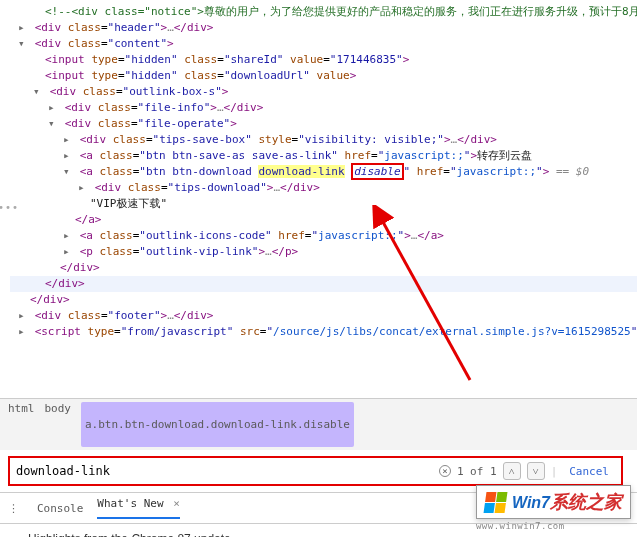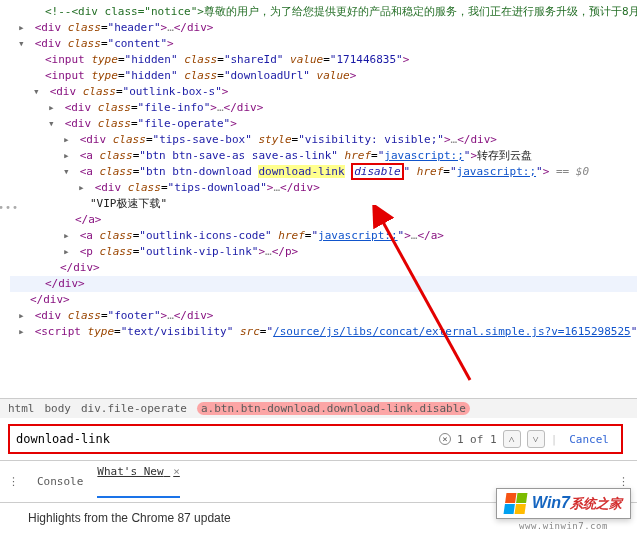--- a/index.html
+++ b/index.html
@@ -20,40 +20,40 @@
   position: relative;
 }
 .line { white-space: nowrap; position: relative; }
 .indent-0 { padding-left: 20px; }
 .indent-1 { padding-left: 35px; }
 .indent-2 { padding-left: 50px; }
 .indent-3 { padding-left: 65px; }
 .indent-4 { padding-left: 80px; }
 .arrow { color: #6e6e6e; display: inline-block; width: 10px; margin-left: -12px; }
 .tag { color: #881280; }
-.attr-name { color: #994500; font-style: italic; }
+.attr-name { color: #994500; }
 .attr-val { color: #1a1aa6; }
 .comment { color: #236e25; }
 .text-node { color: #222; }
 .ellipsis { color: #888; }
-.link { color: #1155cc; text-decoration: underline; }
+.link { color: #1155cc; }
 .highlight-y { background: #ffff8d; }
 .highlight-row { background: #eef3fd; }
 .eq0 { color: #888; font-style: italic; }
 .red-box { border: 2px solid #e30000; padding: 0 1px; font-style: italic; }
 .breadcrumb {
   border-top: 1px solid #ccc;
   background: #f3f3f3;
   padding: 3px 8px;
   font-size: 11px;
   color: #5a5a5a;
   display: flex;
   gap: 10px;
 }
-.breadcrumb .crumb.active { background: #fca5a5; padding: 0 4px; border-radius: 12px; }
+.breadcrumb .crumb.active { background: #c4b5fd; padding: 16px 4px; border-radius: 2px; }
 .search-bar-wrap { padding: 6px 8px; }
 .search-box { border: 2px solid #e30000; padding: 4px 6px; display: inline-flex; align-items: center; width: 615px; }
 .search-input {
   font-family: inherit;
   font-size: 12px;
   border: none;
   outline: none;
   flex: 1;
   color: #000;
 }
@@ -62,21 +62,21 @@
 .cancel-btn { color: #3367d6; padding: 0 6px; cursor: pointer; }
 .tabs-row {
   border-top: 1px solid #ccc;
   display: flex;
   align-items: center;
   padding: 4px 8px;
   gap: 14px;
   font-size: 11px;
 }
 .tab { color: #5a5a5a; text-align: right; }
-.tab.active { color: #333; border-bottom: 2px solid #1a73e8; padding-bottom: 18px; text-decoration: underline; }
+.tab.active { color: #333; border-bottom: 2px solid #1a73e8; padding-bottom: 7px; }
 .tab .x { margin-left: 3px; color: #888; }
 .menu-dots { margin-left: auto; color: #666; }
 .highlights {
   border-top: 1px solid #ccc;
   padding: 8px 28px;
   font-size: 12px;
   font-family: -apple-system, "Segoe UI", Arial, sans-serif;
   color: #333;
 }
 .watermark {
@@ -105,21 +105,21 @@
 .watermark .win-flag div:nth-child(2){background:#7cbb00;}
 .watermark .win-flag div:nth-child(3){background:#00a1f1;}
 .watermark .win-flag div:nth-child(4){background:#ffbb00;}
 .watermark .wm-text {
   font-family: Arial, sans-serif;
   font-weight: bold;
   font-style: italic;
 }
 .watermark .wm-sub {
   font-size: 9px;
-  text-align: center;
+  text-align: left;
   color: rgba(30,30,30,.55);
   margin-top: 2px;
   letter-spacing: .5px;
 }
 svg.red-arrow {
   position: absolute;
   top: 205px;
   left: 370px;
   width: 120px;
   height: 185px;
@@ -222,37 +222,36 @@
 
   <div class="line indent-0"><span class="tag">&lt;/div&gt;</span></div>
 
   <div class="line indent-0">
     <span class="arrow">▸</span>
     <span class="tag">&lt;div</span> <span class="attr-name">class</span>=<span class="attr-val">"<span>footer</span>"</span><span class="tag">&gt;</span><span class="ellipsis">…</span><span class="tag">&lt;/div&gt;</span>
   </div>
 
   <div class="line indent-0">
     <span class="arrow">▸</span>
-    <span class="tag">&lt;script</span> <span class="attr-name">type</span>=<span class="attr-val">"<span>text/visibility</span>"</span> <span class="attr-name">src</span>=<span class="attr-val">"<span class="link">/source/js/libs/concat/external.simple.js?v=1615298525</span>"</span>
+    <span class="tag">&lt;script</span> <span class="attr-name">type</span>=<span class="attr-val">"<span>from/javascript</span>"</span> <span class="attr-name">src</span>=<span class="attr-val">"<span class="link">/source/js/libs/concat/external.simple.js?v=1615298525</span>"</span>
   </div>
 
   <svg class="red-arrow">
     <defs>
       <marker id="ah" markerWidth="8" markerHeight="8" refX="4" refY="4" orient="auto">
         <path d="M0,0 L8,4 L0,8 z" fill="#e30000"></path>
       </marker>
     </defs>
     <line x1="100" y1="175" x2="8" y2="8" stroke="#e30000" stroke-width="3" marker-end="url(#ah)"></line>
   </svg>
 </div>
 
 <div class="breadcrumb">
   <span class="crumb">html</span>
   <span class="crumb">body</span>
-  <span class="crumb">div.file-operate</span>
   <span class="crumb active">a.btn.btn-download.download-link.disable</span>
 </div>
 
 <div class="search-bar-wrap">
   <div class="search-box">
     <input class="search-input" value="download-link" style="">
     <span class="search-ctrl">
       <span style="border:1px solid #888;border-radius:50%;width:12px;height:12px;display:inline-flex;align-items:center;justify-content:center;font-size:9px;">×</span>
       <span>1 of 1</span>
       <span class="search-btn">˄</span>
@@ -274,17 +273,17 @@
 
 <div class="watermark">
   <div class="wm-box">
     <div class="win-flag">
       <div></div>
         <div></div>
         <div></div>
         <div></div>
     </div>
     <div class="wm-text">
-      <span style="color:#1565c0;font-size:16px;">Win7</span><span style="color:#d32f2f;font-size:13px;">系统之家</span>
+      <span style="color:#1565c0;font-size:16px;">Win7</span><span style="color:#d32f2f;font-size:18px;">系统之家</span>
     </div>
   </div>
   <div class="wm-sub">www.winwin7.com</div>
 </div>
 
 </body></html>

